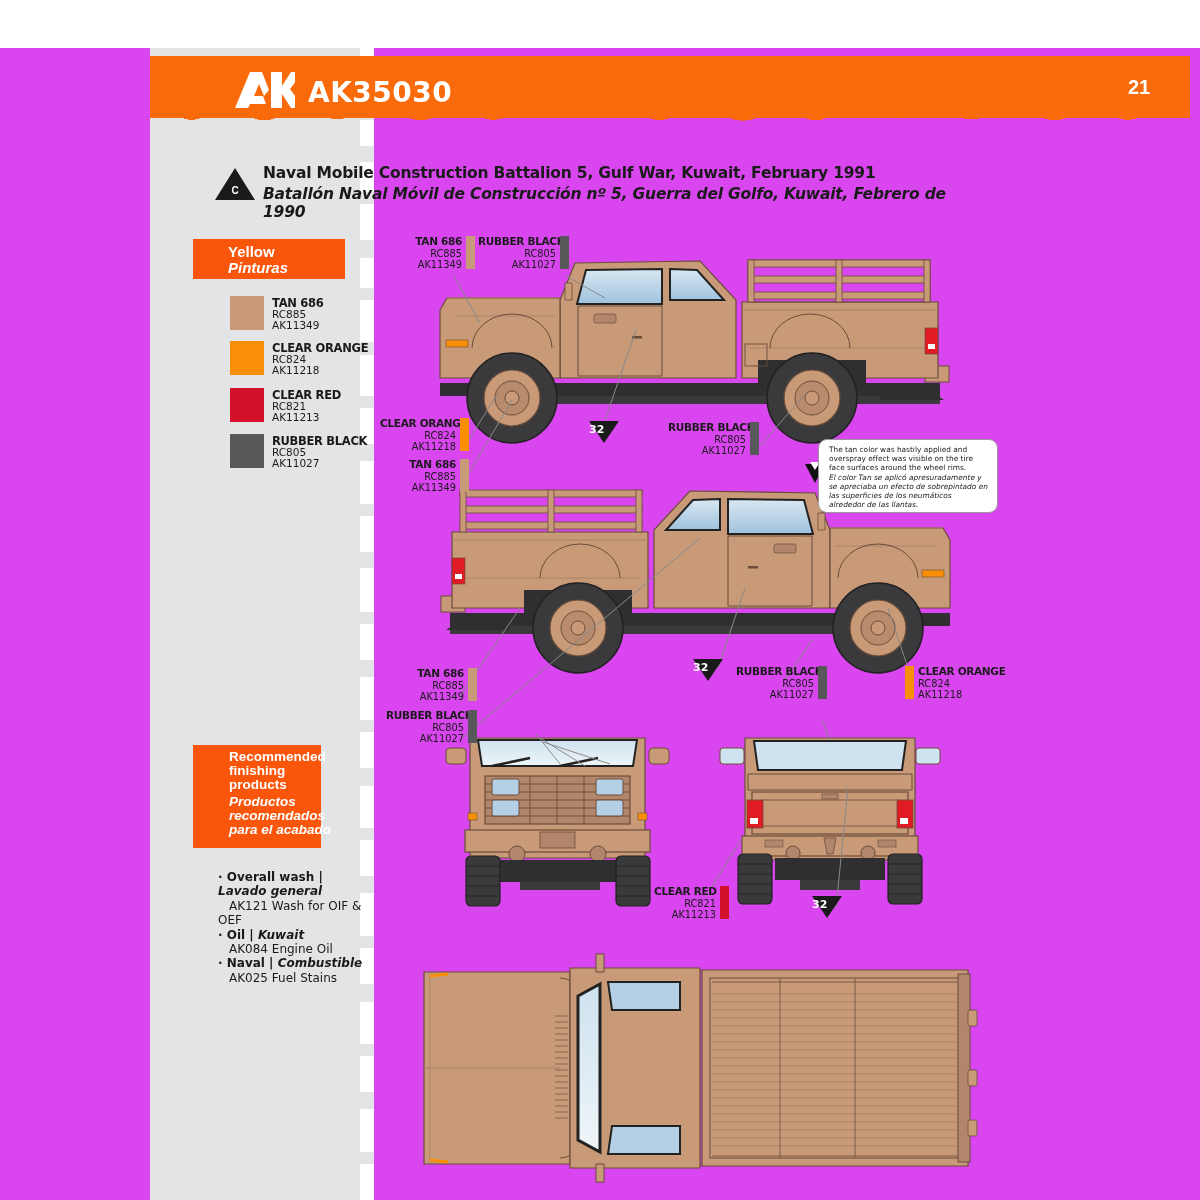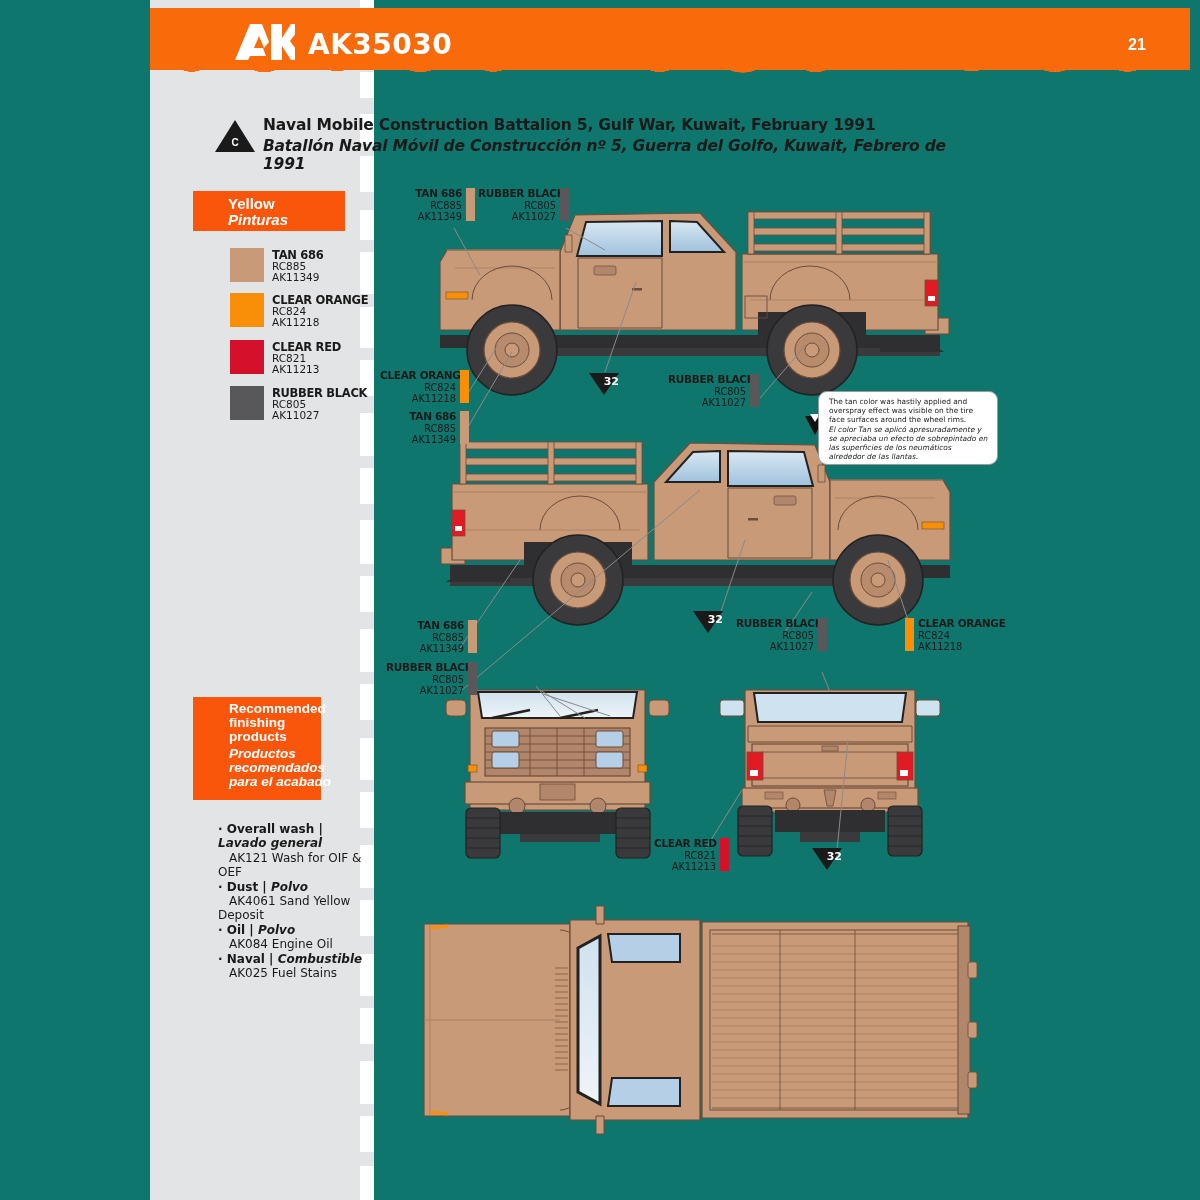--- a/index.html
+++ b/index.html
@@ -1,20 +1,20 @@
 <!DOCTYPE html>
 <html><head>
 <meta charset="utf-8">
 <style>
   html,body{margin:0;padding:0;background:#ffffff;}
   body{width:1200px;height:1200px;position:relative;overflow:hidden;
        font-family:"Liberation Sans", sans-serif;color:#1a1a1a;}
 
   
-  #page{position:absolute;inset:0;background:#0f766e;}
+  #page{position:absolute;inset:0;background:#d946ef;margin-top:48px;}
 
   
   .gray-col{position:absolute;left:150px;top:0;width:215px;height:1200px;
             background:#e3e4e6;}
   .gray-col::after{content:"";position:absolute;right:-9px;top:0;width:14px;height:100%;
     background:
       linear-gradient(to bottom,
         #fff 0 2%, #e3e4e6 2% 3.4%, #fff 3.4% 5%, #e3e4e6 5% 6%, #fff 6% 8.2%,
         #e3e4e6 8.2% 9.5%, #fff 9.5% 12%, #e3e4e6 12% 13%, #fff 13% 16%,
         #e3e4e6 16% 17.5%, #fff 17.5% 20%, #e3e4e6 20% 21%, #fff 21% 24.5%,
@@ -52,21 +52,21 @@
       linear-gradient(#000,#000);
     -webkit-mask-size:100% 100%,100% 100%,100% 100%,100% 100%,100% 100%,100% 100%,
                       100% 100%,100% 100%,100% 100%,100% 100%,100% 100%,100% 100%,
                       100% 100%,100% 100%,100% 3px;
     -webkit-mask-repeat:no-repeat;
     -webkit-mask-position:0 0,0 0,0 0,0 0,0 0,0 0,0 0,0 0,0 0,0 0,0 0,0 0,0 0,0 0,0 0;
   }
   .ak-logo{position:absolute;left:233px;top:22px;width:62px;height:40px;}
   .kit-code{position:absolute;left:308px;top:28px;font-size:28px;font-weight:bold;
             color:#fff;letter-spacing:.5px;font-family:"DejaVu Sans", sans-serif;}
-  .page-no{position:absolute;left:1128px;top:36px;font-size:16px;font-weight:bold;color:#fff;}
+  .page-no{position:absolute;left:1128px;top:28px;font-size:20px;font-weight:bold;color:#fff;}
 
   
   .title-wrap{position:absolute;left:215px;top:116px;width:760px;}
   .tri-c{position:absolute;left:0;top:4px;width:0;height:0;
          border-left:20px solid transparent;border-right:20px solid transparent;
          border-bottom:32px solid #1a1a1a;}
   .tri-c span{position:absolute;left:-6px;top:17px;width:12px;text-align:center;
               color:#fff;font-size:10px;font-weight:bold;}
   .title-en{position:absolute;left:48px;top:0px;font-size:15.5px;font-weight:bold;
             font-family:"DejaVu Sans", sans-serif;letter-spacing:-.2px;}
@@ -103,21 +103,21 @@
   .callout .crc,.callout .cak{font-size:9.8px;line-height:11px;}
   .callout.right-chip{text-align:right;}
   .callout .chip{position:absolute;width:9px;height:33px;top:0;}
   .callout.right-chip .chip{right:-13px;}
   .callout.left-chip .chip{left:-13px;}
 
   
   .step-tri{position:absolute;width:0;height:0;
             border-left:15px solid transparent;border-right:15px solid transparent;
             border-top:22px solid #1a1a1a;}
-  .step-tri span{position:absolute;left:-15px;top:-20px;width:30px;text-align:right;
+  .step-tri span{position:absolute;left:-15px;top:-20px;width:30px;text-align:left;
                  color:#fff;font-size:11px;font-weight:bold;font-family:"DejaVu Sans",sans-serif;}
 
   
   .note-box{position:absolute;left:818px;top:391px;width:178px;height:72px;
             border:1px solid #9a9a9a;border-radius:9px;background:#fff;}
   .note-icon{position:absolute;left:804px;top:413px;width:22px;height:24px;}
   .note-en{position:absolute;left:10px;top:5px;width:160px;font-size:7.4px;line-height:9px;
            font-family:"DejaVu Sans", sans-serif;}
   .note-es{position:absolute;left:10px;top:33px;width:160px;font-size:7.4px;line-height:9.1px;
            font-style:italic;font-family:"DejaVu Sans", sans-serif;}
@@ -141,21 +141,21 @@
     </svg>
   </div>
   <div class="kit-code">AK35030</div>
   <div class="page-no">21</div>
 
   <div class="title-wrap">
     <div class="tri-c">
       <span>C</span>
     </div>
     <div class="title-en">Naval Mobile Construction Battalion 5, Gulf War, Kuwait, February 1991</div>
-    <div class="title-es">Batallón Naval Móvil de Construcción nº 5, Guerra del Golfo, Kuwait, Febrero de 1991</div>
+    <div class="title-es">Batallón Naval Móvil de Construcción nº 5, Guerra del Golfo, Kuwait, Febrero de 1990</div>
   </div>
 
   <div class="panel-orange" id="paints-panel">
     <div class="t1">Yellow</div>
     <div class="t2">Pinturas</div>
   </div>
 
   <div class="paint-row" style="top:248px;">
     <div class="paint-sw" style="background:#c89a78"></div>
     <div class="paint-name">TAN 686</div>
@@ -186,25 +186,21 @@
     <div class="f2">Productos recomendados para el acabado</div>
   </div>
 
   <div class="fin-list">
     <div>
       <span class="hd">·&nbsp;</span><span class="hd">Overall wash</span><span class="hd">&nbsp;|</span><br>
       <span class="it">Lavado general</span><br>
       <span class="sub">AK121 Wash for OIF &amp; OEF</span>
     </div>
     <div>
-      <span class="hd">·&nbsp;</span><span class="hd">Dust</span><span class="hd">&nbsp;|&nbsp;</span><span class="it">Polvo</span><br>
-      <span class="sub">AK4061 Sand Yellow Deposit</span>
-    </div>
-    <div>
-      <span class="hd">·&nbsp;</span><span class="hd">Oil</span><span class="hd">&nbsp;|&nbsp;</span><span class="it">Polvo</span><br>
+      <span class="hd">·&nbsp;</span><span class="hd">Oil</span><span class="hd">&nbsp;|&nbsp;</span><span class="it">Kuwait</span><br>
       <span class="sub">AK084 Engine Oil</span>
     </div>
     <div>
       <span class="hd">·&nbsp;</span><span class="hd">Naval</span><span class="hd">&nbsp;|&nbsp;</span><span class="it">Combustible</span><br>
       <span class="sub">AK025 Fuel Stains</span>
     </div>
   </div>
 
   <svg width="1200" height="1200" style="position:absolute;left:0;top:0;pointer-events:none;">
     <defs>

